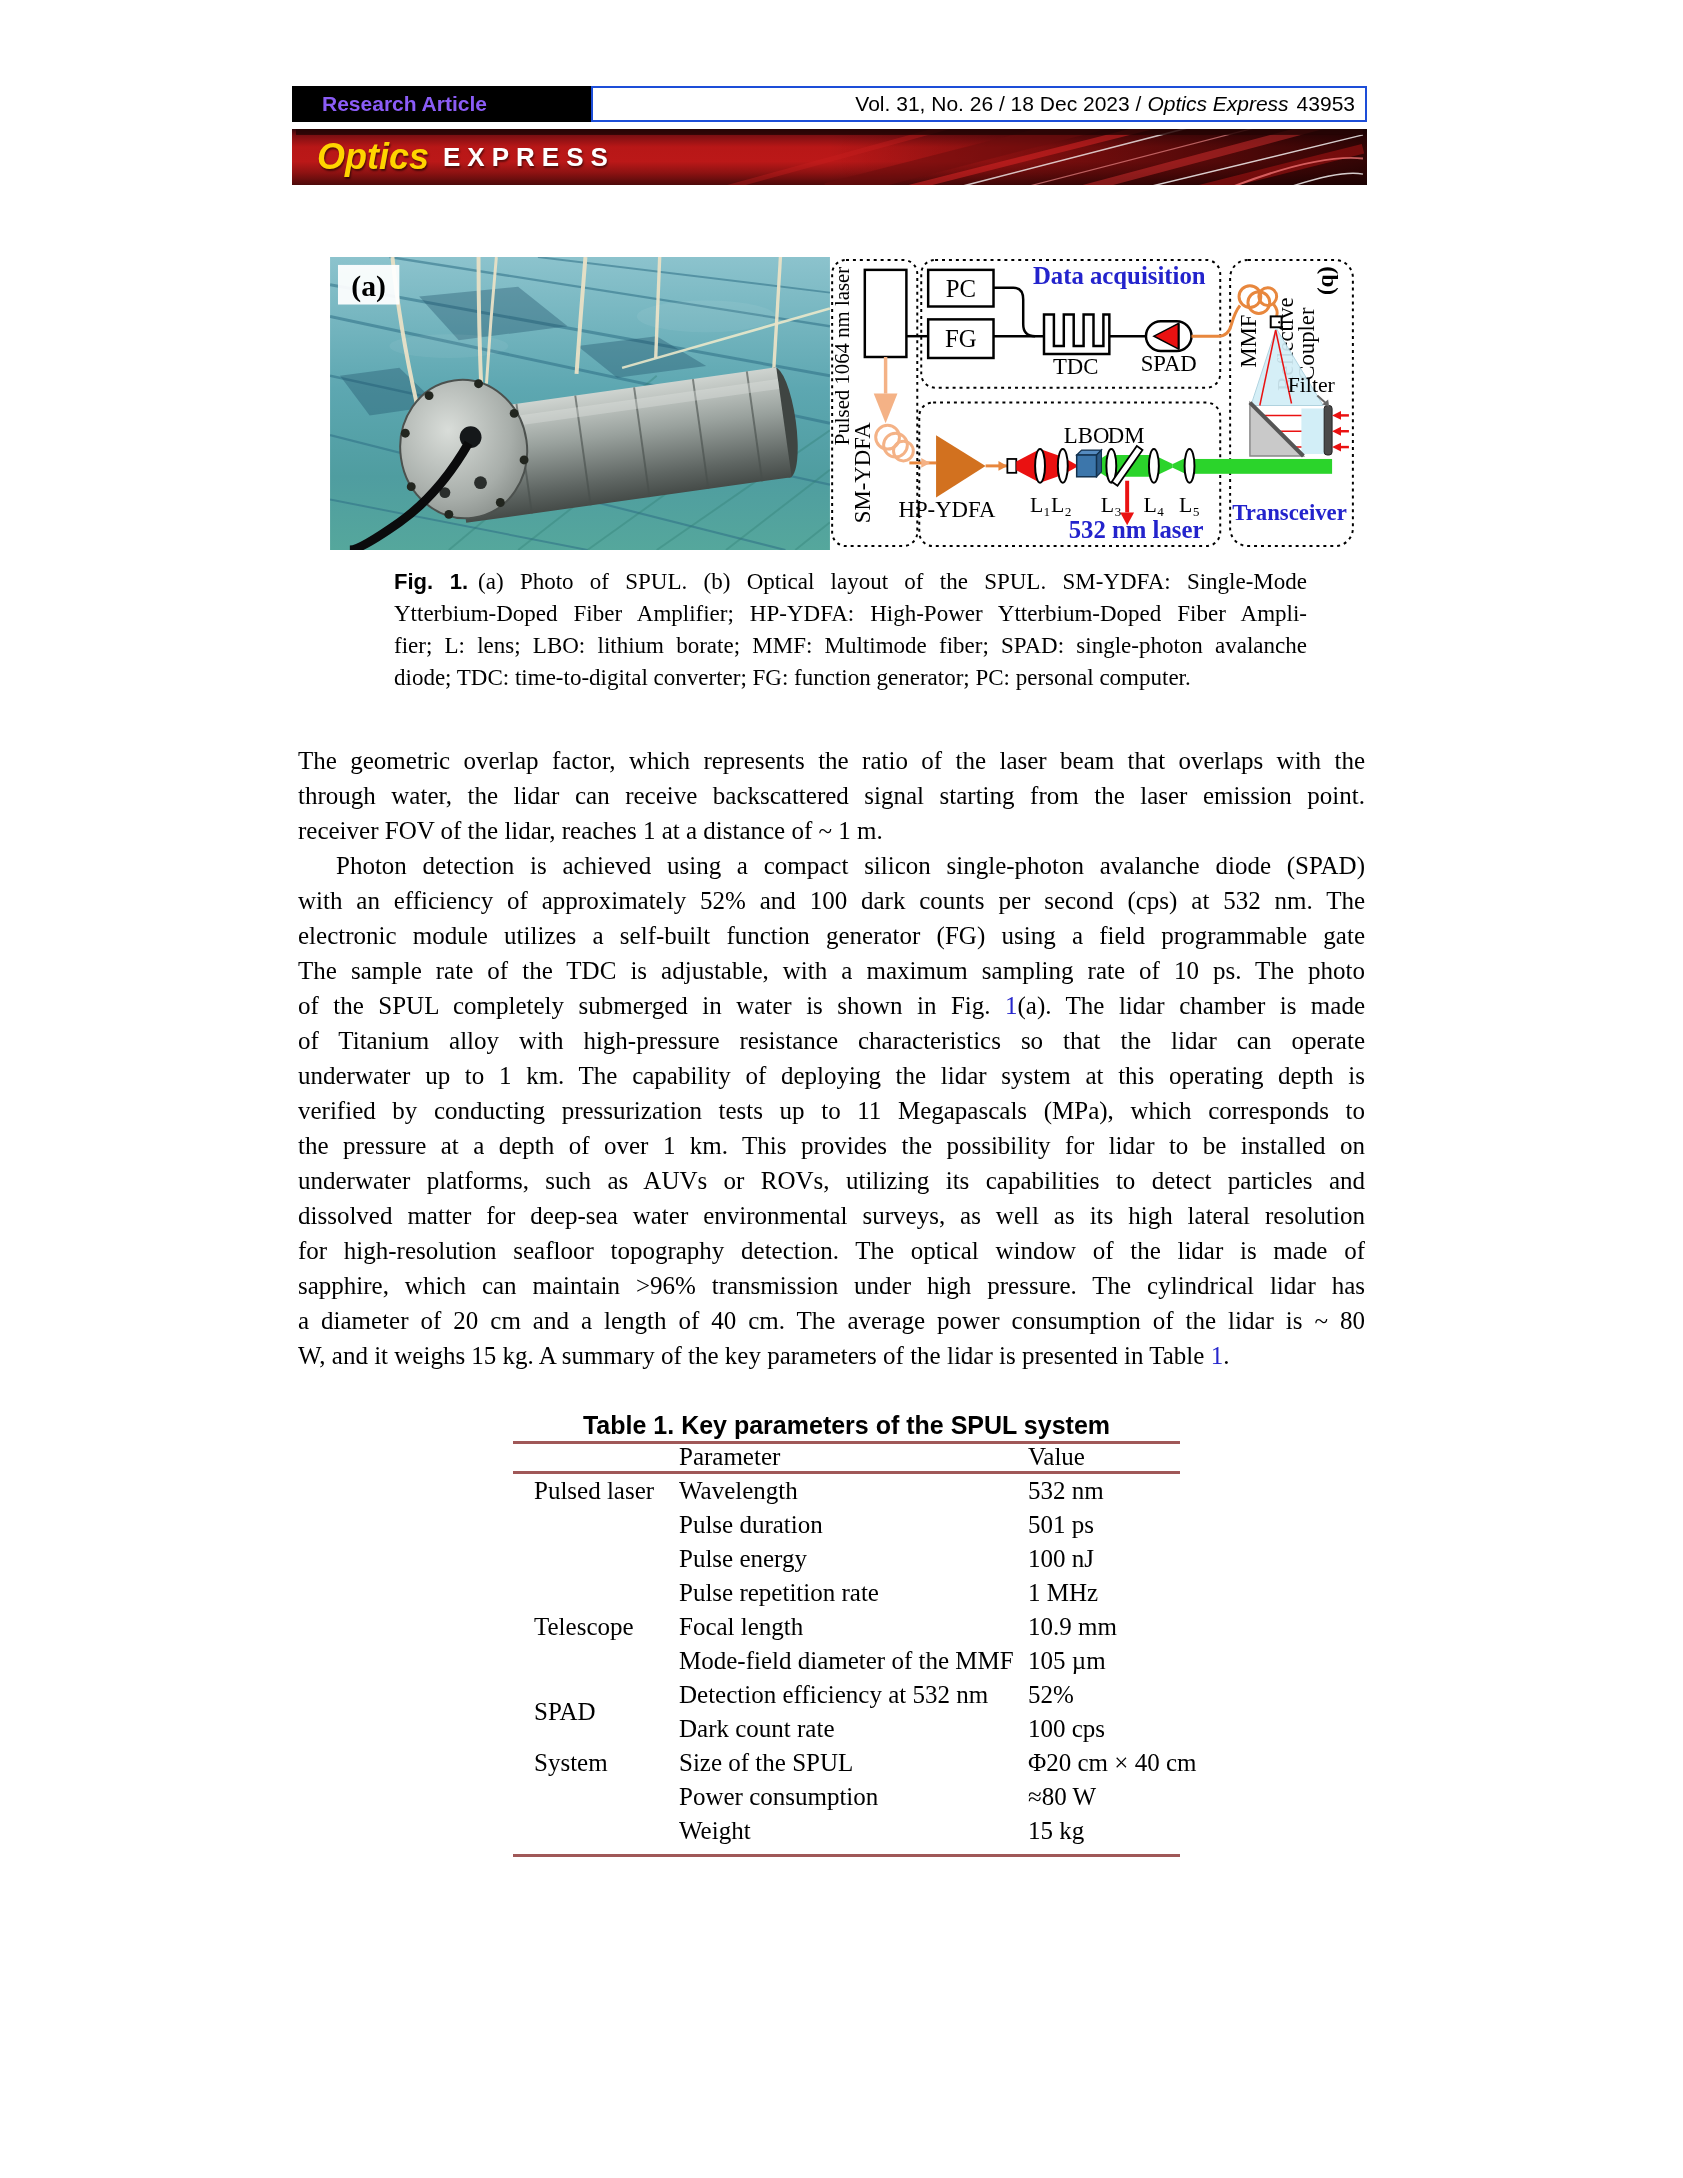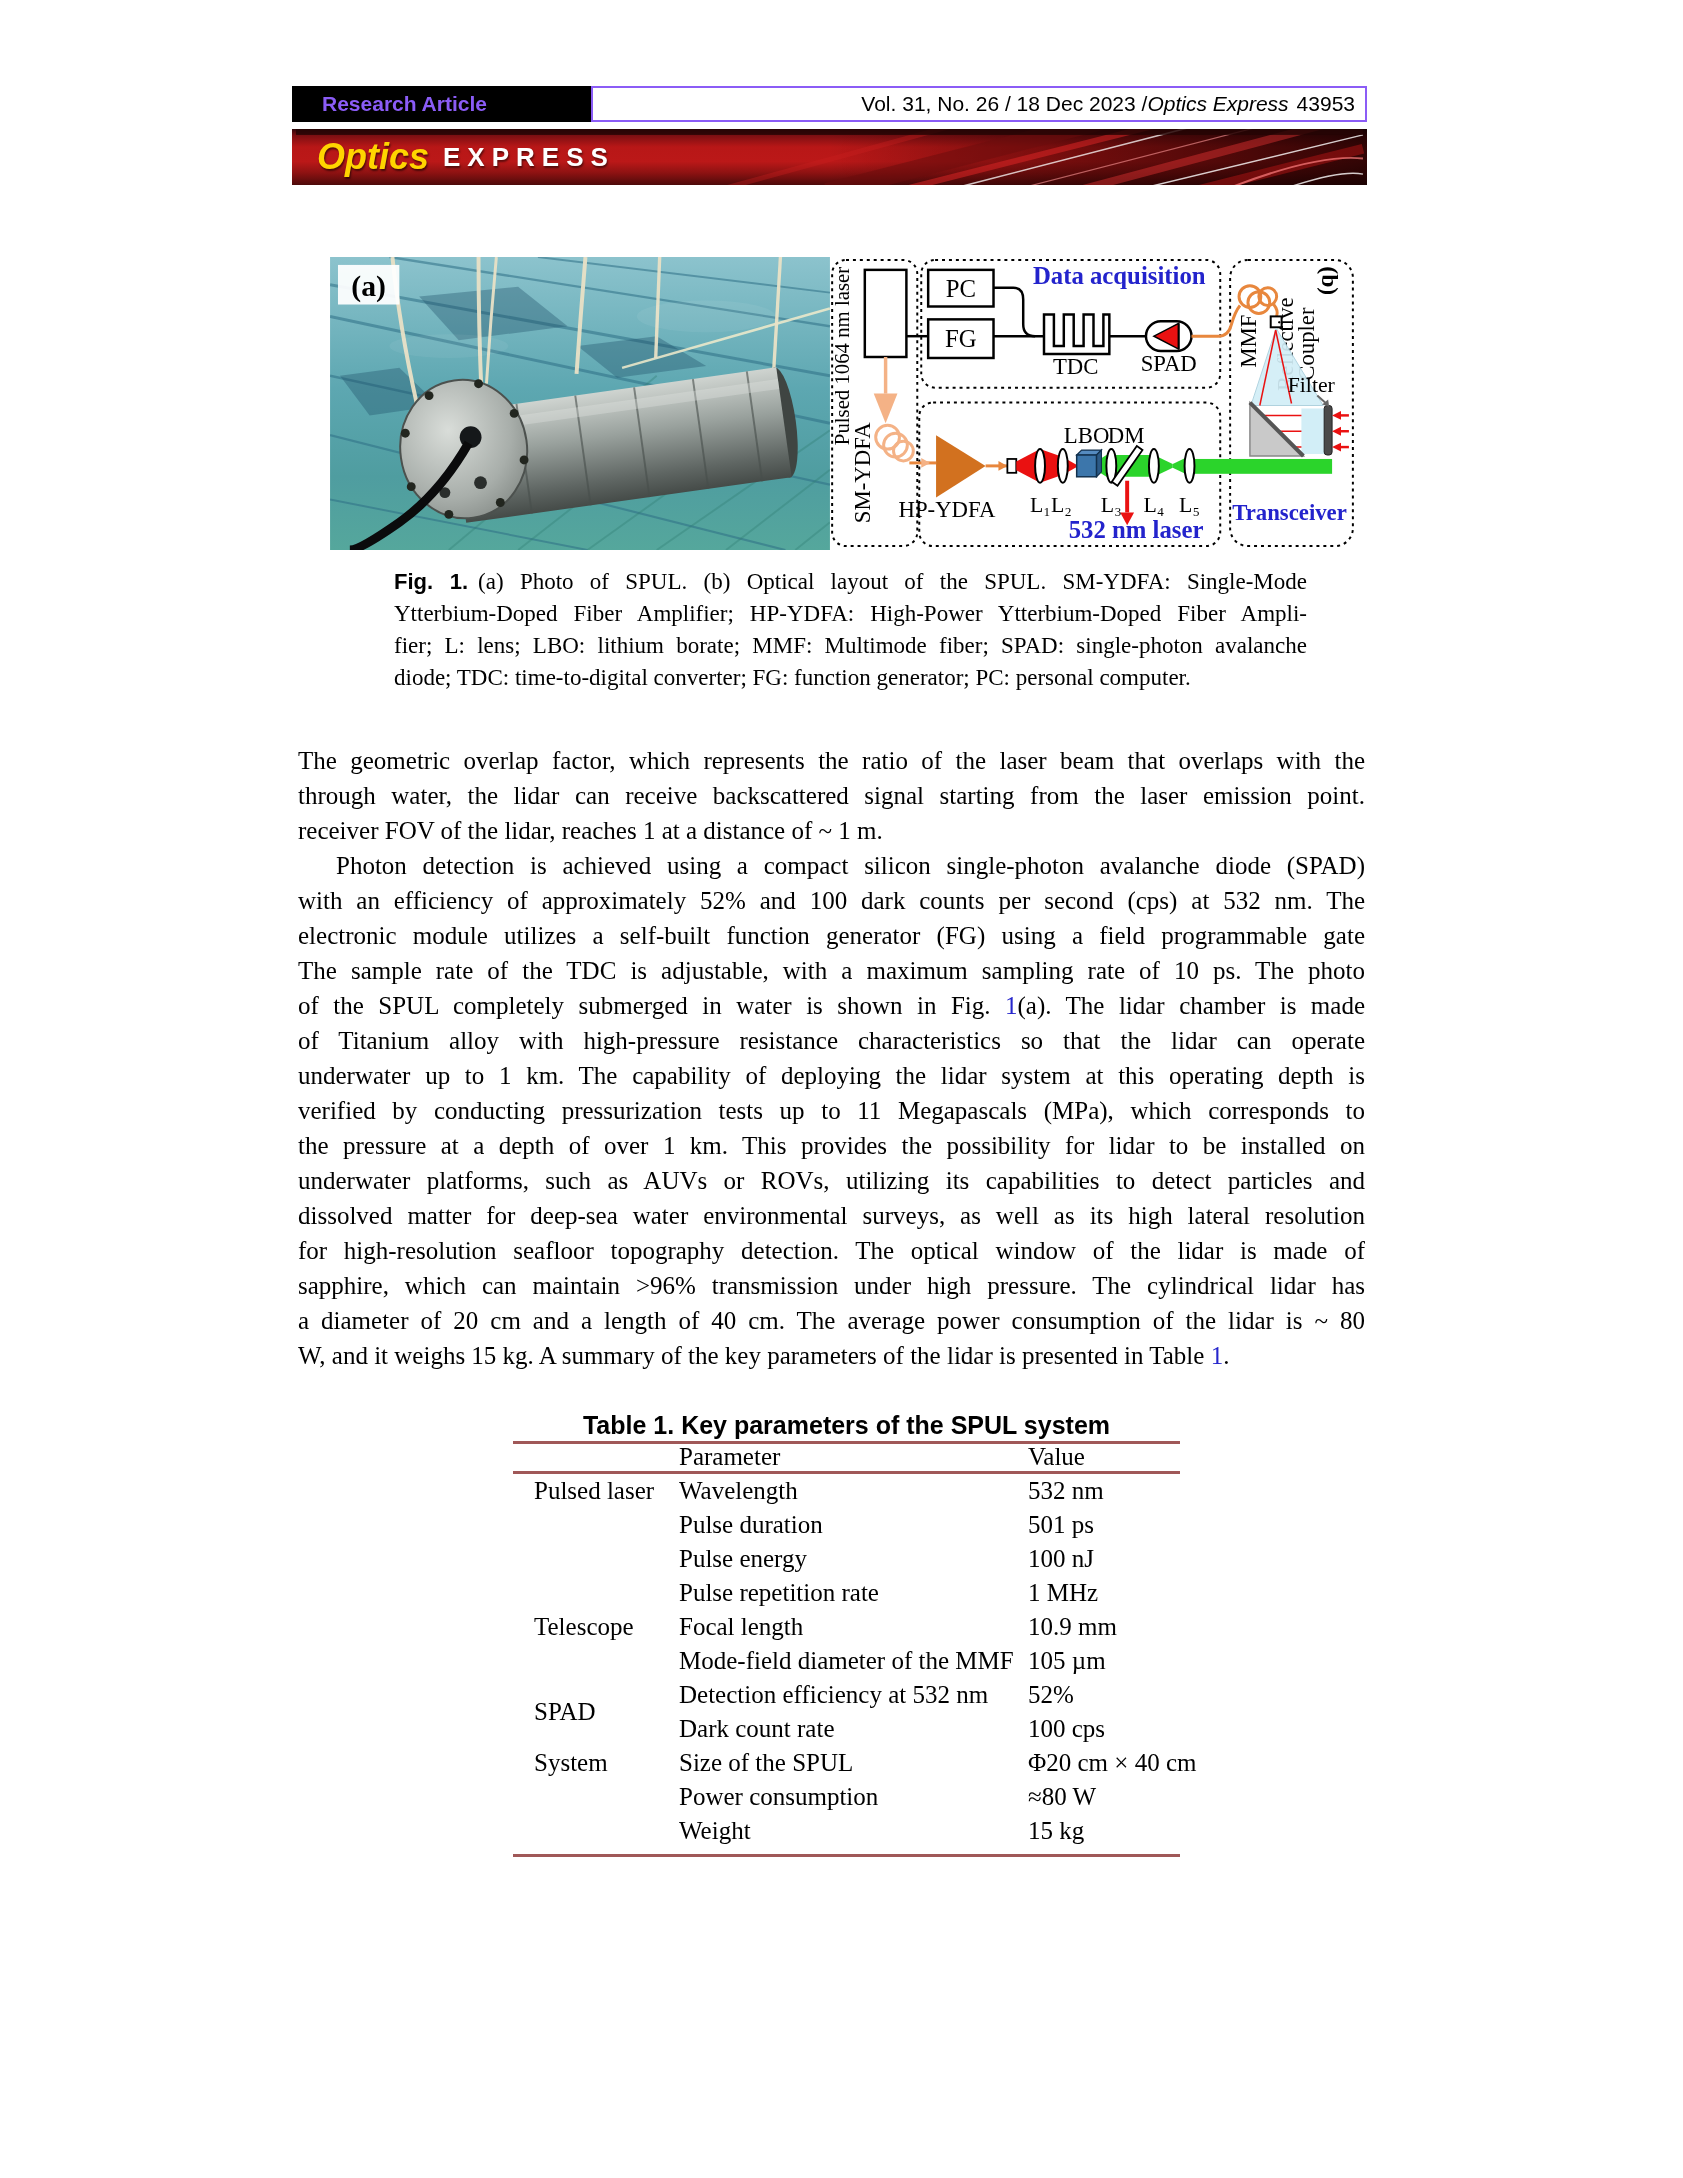--- a/index.html
+++ b/index.html
@@ -4,24 +4,24 @@
 <style>
   html,body{margin:0;padding:0;background:#ffffff;}
   .page{position:relative;width:1683px;height:2178px;background:#ffffff;overflow:hidden;
         font-family:"Liberation Serif","DejaVu Serif",serif;color:#000;}
   .abs{position:absolute;}
 
   
   .ra-box{left:292px;top:86px;width:299px;height:36px;background:#000;color:#8b5cf6;
           font-family:"Liberation Sans",sans-serif;font-weight:bold;font-size:21px;
           display:flex;align-items:center;padding-left:30px;box-sizing:border-box;}
-  .cite-box{left:591px;top:86px;width:776px;height:36px;background:#fff;border:2px solid #8b5cf6;
+  .cite-box{left:591px;top:86px;width:776px;height:36px;background:#fff;border:2px solid #1d4ed8;
           box-sizing:border-box;font-family:"Liberation Sans",sans-serif;font-size:21px;
           display:flex;align-items:center;justify-content:flex-end;padding-right:10px;gap:0;}
-  .cite-box .it{font-style:italic;}
+  .cite-box .it{font-style:italic;margin-left:6px;}
   .cite-box .pg{margin-left:8px;}
 
   .banner{left:292px;top:129px;width:1075px;height:56px;overflow:hidden;
      background:
        linear-gradient(90deg, rgba(0,0,0,0) 0%, rgba(0,0,0,0) 50%, rgba(30,0,0,.45) 72%, rgba(15,0,0,.8) 100%),
        linear-gradient(180deg,#30070b 0%,#7e0f12 12%,#b81717 32%,#bb1818 58%,#8e1212 78%,#4d0a0a 100%);}
   .banner svg{position:absolute;left:0;top:0;}
   .banner-text{position:absolute;left:25px;top:0;height:56px;display:flex;align-items:center;}
   .logo1{font-family:"Liberation Sans",sans-serif;font-style:italic;font-weight:bold;
          font-size:36px;color:#ffd400;text-shadow:1px 2px 2px rgba(0,0,0,.55);}

